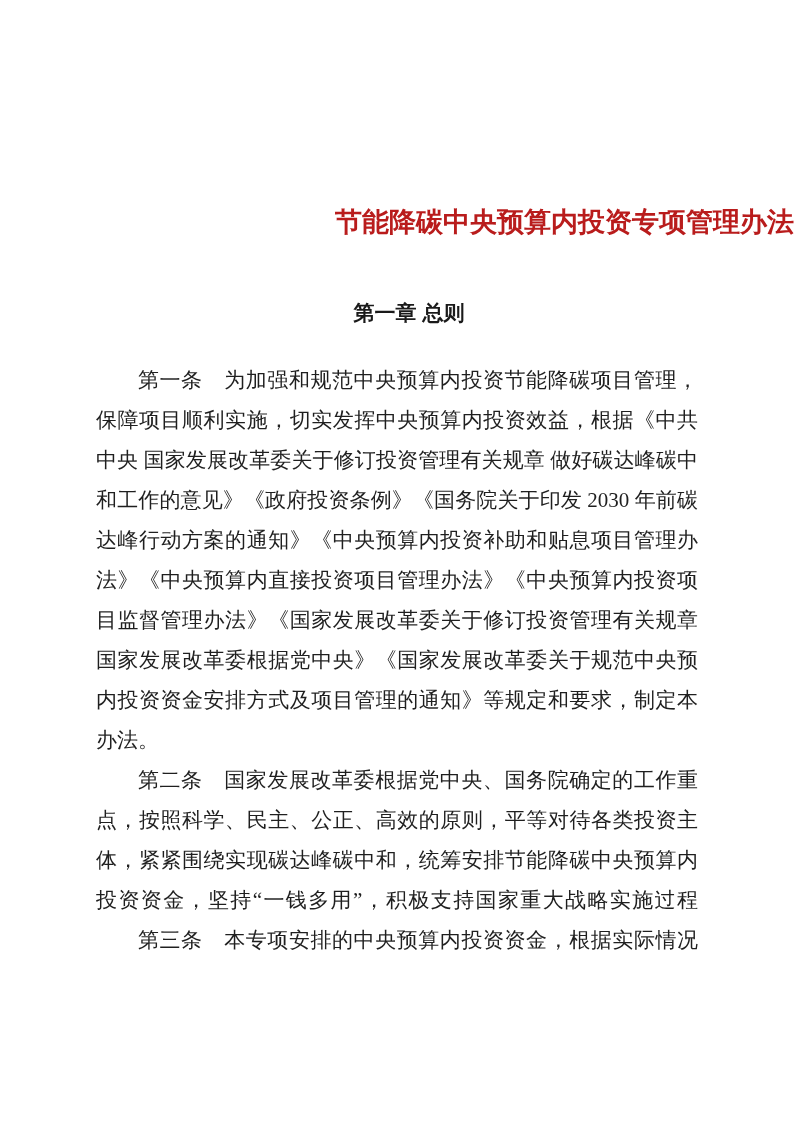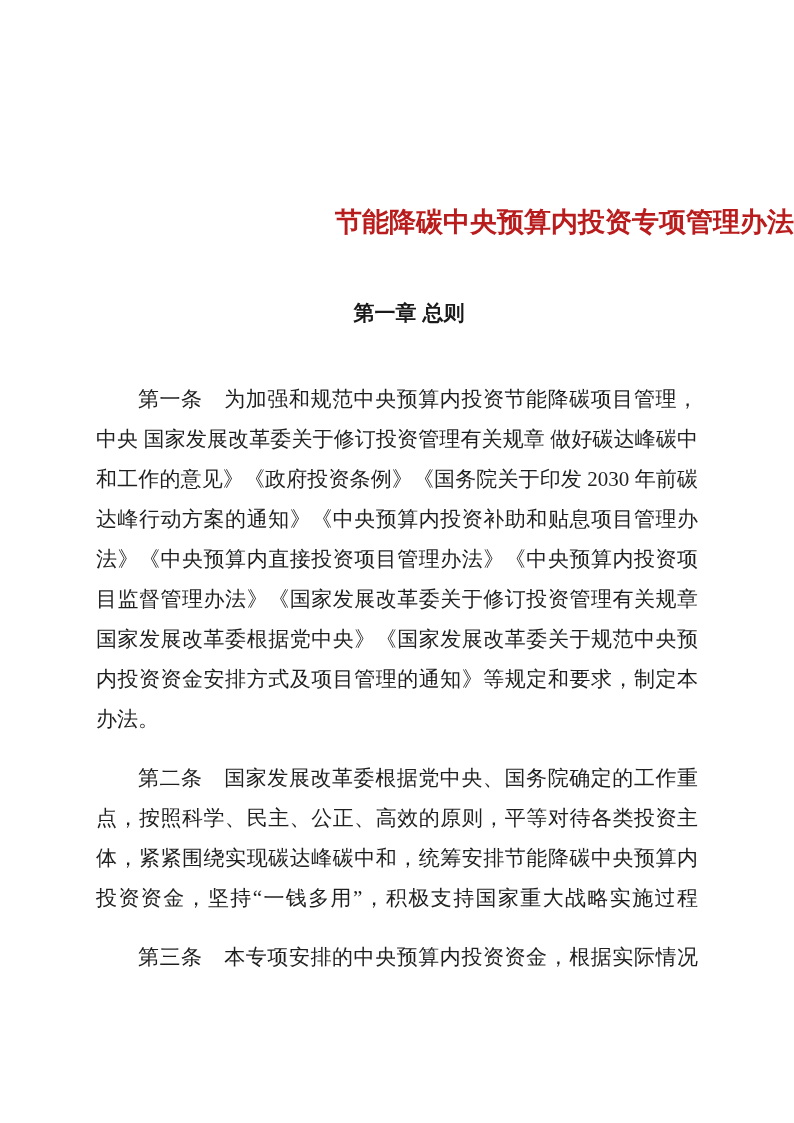--- a/index.html
+++ b/index.html
@@ -55,33 +55,33 @@
     line-height: 40px;
     overflow: hidden;
     text-align: left;
   }
   .line.justify {
     text-align: justify;
     text-align-last: justify;
   }
   .line.indent {
     text-indent: 2em;
-    margin-top: 19px;
   }
 </style>
 </head>
 <body>
 
 <div class="page">
   <h1 class="doc-title">节能降碳中央预算内投资专项管理办法</h1>
 
   <h2 class="chapter-heading">第一章 总则</h2>
 
   <div class="body-text" id="body-lines">
       <div class="line justify indent">第一条　为加强和规范中央预算内投资节能降碳项目管理，</div>
+      <div class="line justify">保障项目顺利实施，切实发挥中央预算内投资效益，根据《中共</div>
       <div class="line justify">中央 国家发展改革委关于修订投资管理有关规章 做好碳达峰碳中</div>
       <div class="line justify">和工作的意见》《政府投资条例》《国务院关于印发 2030 年前碳</div>
       <div class="line justify">达峰行动方案的通知》《中央预算内投资补助和贴息项目管理办</div>
       <div class="line justify">法》《中央预算内直接投资项目管理办法》《中央预算内投资项</div>
       <div class="line justify">目监督管理办法》《国家发展改革委关于修订投资管理有关规章</div>
       <div class="line justify">国家发展改革委根据党中央》《国家发展改革委关于规范中央预算</div>
       <div class="line justify">内投资资金安排方式及项目管理的通知》等规定和要求，制定本</div>
       <div class="line">办法。</div>
       <div class="line justify indent">第二条　国家发展改革委根据党中央、国务院确定的工作重</div>
       <div class="line justify">点，按照科学、民主、公正、高效的原则，平等对待各类投资主</div>

